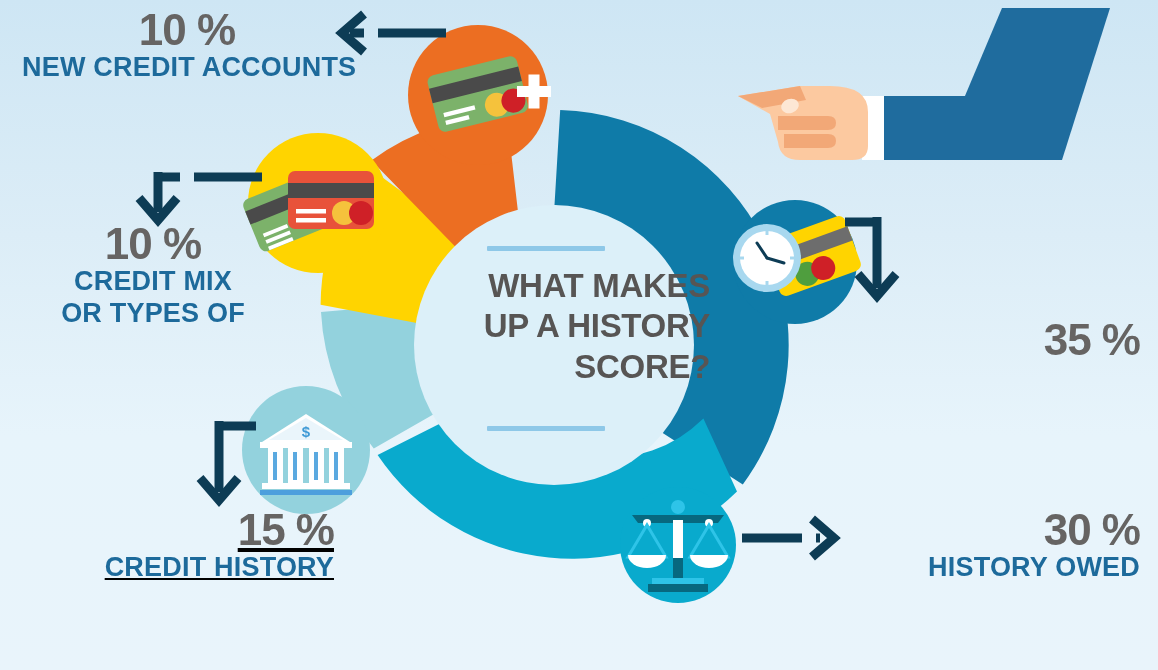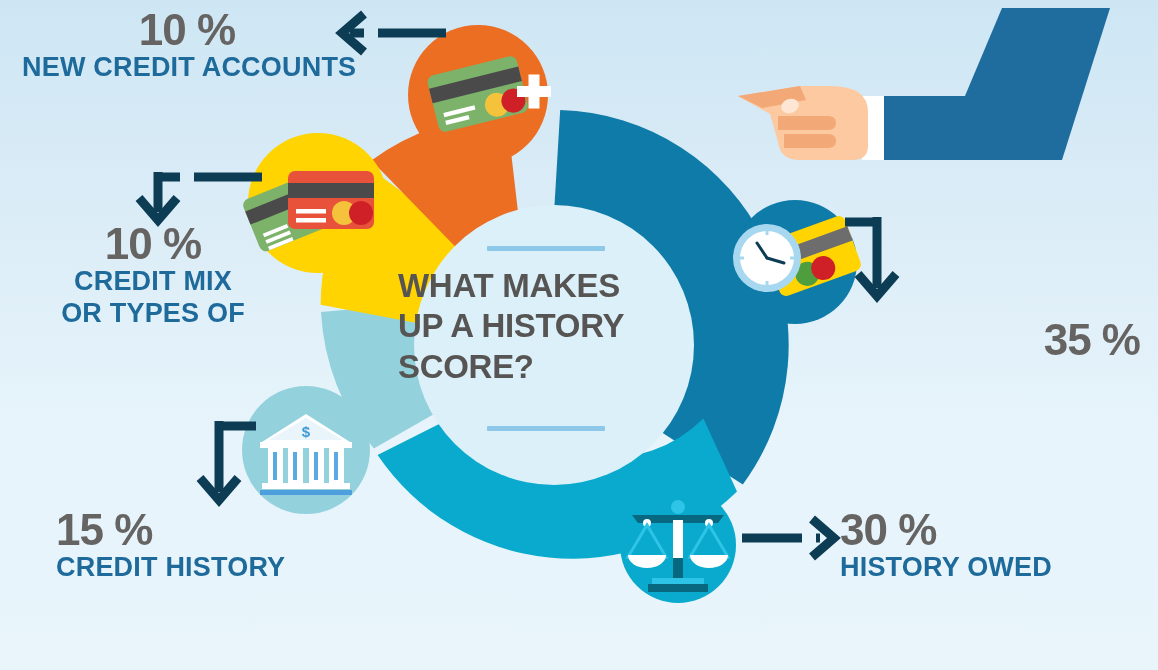--- a/index.html
+++ b/index.html
@@ -21,28 +21,28 @@
     font-size:27px;font-weight:bold;color:#1d6a9b;
     letter-spacing:.2px;line-height:1.18;white-space:nowrap;
   }
   .lbl.multi{white-space:normal;}
   .blk{position:absolute;}
 
   
   #blk-new{left:22px;top:8px;width:330px;text-align:center;}
   #blk-new .pct{text-align:center;}
   #blk-mix{left:18px;top:222px;width:270px;text-align:center;}
-  #blk-hist{left:56px;top:508px;width:290px;text-align:left;}
+  #blk-hist{left:44px;top:508px;width:290px;text-align:right;text-decoration:underline;}
   #blk-pay{left:840px;top:318px;width:300px;text-align:right;}
-  #blk-bal{left:840px;top:508px;width:300px;text-align:left;}
+  #blk-bal{left:840px;top:508px;width:300px;text-align:right;}
 
   
   #centre-title{
     position:absolute;left:398px;top:266px;width:312px;
-    text-align:left;
+    text-align:right;
     font-size:33px;font-weight:bold;color:#575554;
     line-height:1.22;letter-spacing:-.3px;
   }
   .rule{
     position:absolute;left:487px;width:118px;height:5px;
     background:#8ec8e8;border-radius:1px;
   }
   #rule-top{top:246px;}
   #rule-bot{top:426px;}
 </style>

